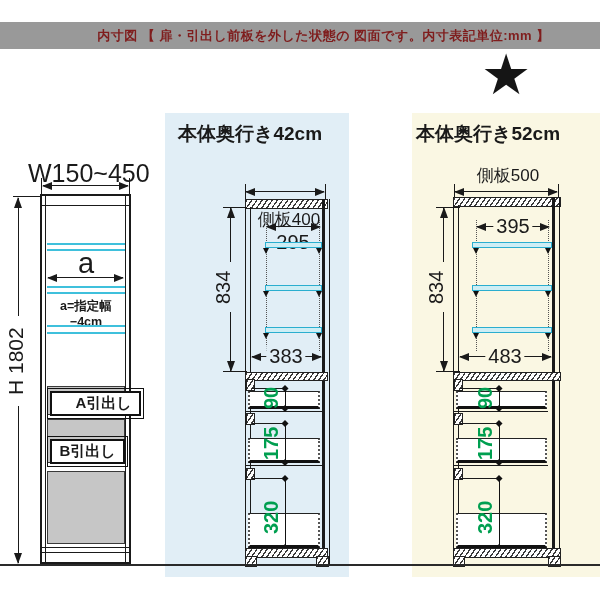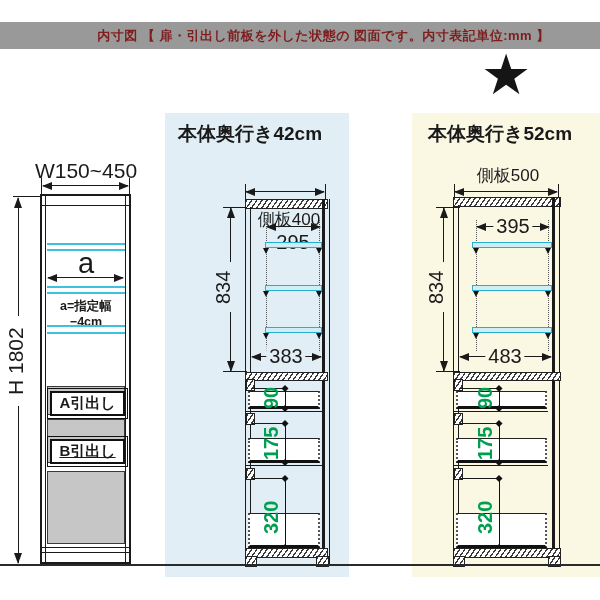--- a/index.html
+++ b/index.html
@@ -64,21 +64,21 @@
 
   <div class="abs hdr">
     <span>内寸図 【 扉・引出し前板を外した状態の 図面です。内寸表記単位:mm 】</span>
   </div>
 
   <div class="abs star" style="left:481px;top:47px;">★</div>
 
   <div class="abs panel p-blue"></div>
   <div class="abs panel p-yel"></div>
 
-  <div class="abs ctr" style="left:28px;top:159px;width:116px;font-size:21px;">W150~450</div>
+  <div class="abs ctr" style="left:28px;top:159px;width:116px;font-size:25px;">W150~450</div>
   <div class="abs tick-v" style="left:41px;top:178px;height:16px;"></div>
   <div class="abs tick-v" style="left:128.5px;top:178px;height:16px;"></div>
   <div class="abs harrow" style="left:43px;top:185px;width:85px;"></div>
 
   <div class="abs tick-h" style="left:13px;top:196px;width:28px;"></div>
   <div class="abs varrow a-top" style="left:17.5px;top:198px;height:118px;"></div>
   <div class="abs vtext" style="left:2px;top:316px;width:28px;height:90px;font-size:21px;">H 1802</div>
   <div class="abs varrow a-bot" style="left:17.5px;top:406px;height:157px;"></div>
 
   <div class="abs lc-box" style="left:40px;top:194px;width:91px;height:370px;"></div>
@@ -90,23 +90,23 @@
   <div class="abs cyl" style="left:46.5px;top:249px;width:78px;"></div>
   <div class="abs ctr" style="left:46px;top:247px;width:80px;font-size:29px;">a</div>
   <div class="abs harrow" style="left:48px;top:277px;width:75px;"></div>
   <div class="abs cyl" style="left:46.5px;top:286px;width:78px;"></div>
   <div class="abs cyl" style="left:46.5px;top:292px;width:78px;"></div>
   <div class="abs ctr" style="left:44px;top:298px;width:84px;font-size:12.5px;font-weight:bold;">a=指定幅−4cm</div>
   <div class="abs cyl" style="left:46.5px;top:325px;width:78px;"></div>
   <div class="abs cyl" style="left:46.5px;top:332px;width:78px;"></div>
 
   <div class="abs slot" style="left:46.5px;top:386px;width:78px;height:29px;"></div>
-  <div class="abs dbox" style="left:50px;top:391px;width:71px;height:21px;">A引出し</div>
+  <div class="abs dbox" style="left:50px;top:391px;width:71px;height:21px;padding-left:16px;">A引出し</div>
   <div class="abs slot" style="left:46.5px;top:419px;width:78px;height:44px;"></div>
-  <div class="abs dbox" style="left:50px;top:439px;width:71px;height:21px;text-decoration:underline;">B引出し</div>
+  <div class="abs dbox" style="left:50px;top:439px;width:71px;height:21px;">B引出し</div>
   <div class="abs slot" style="left:46.5px;top:471px;width:78px;height:73px;"></div>
   <div class="abs tick-h" style="left:40px;top:547px;width:91px;"></div>
   <div class="abs tick-h" style="left:40px;top:552px;width:91px;"></div>
 
   <div class="abs ttl" style="left:178px;top:121px;text-align:right;">本体奥行き42cm</div>
   <div class="abs ctr" style="left:248px;top:164px;width:82px;font-size:17px;margin-top:44px;">側板400</div>
   <div class="abs tick-v" style="left:245px;top:184px;height:16px;"></div>
   <div class="abs tick-v" style="left:325px;top:184px;height:16px;"></div>
   <div class="abs harrow" style="left:246px;top:191px;width:78px;"></div>
 
@@ -158,21 +158,21 @@
   <div class="abs hatch" style="left:246px;top:468px;width:7px;height:10px;"></div>
   <div class="abs tick-h" style="left:252px;top:478px;width:33px;"></div>
   <div class="abs drawerbox" style="left:248px;top:513px;width:72px;height:35px;"></div>
   <div class="abs gline" style="left:284.5px;top:478px;height:69px;"></div>
   <div class="abs gnum" style="left:259px;top:490px;width:24px;height:55px;">320</div>
 
   <div class="abs hatch" style="left:245px;top:548px;width:81px;height:8px;"></div>
   <div class="abs hatch" style="left:245px;top:556px;width:10px;height:9px;"></div>
   <div class="abs hatch" style="left:316px;top:556px;width:11px;height:9px;"></div>
 
-  <div class="abs ttl" style="left:428px;top:121px;">本体奥行き52cm</div>
+  <div class="abs ttl" style="left:416px;top:121px;">本体奥行き52cm</div>
   <div class="abs ctr" style="left:466px;top:164px;width:84px;font-size:17px;">側板500</div>
   <div class="abs tick-v" style="left:454px;top:184px;height:16px;"></div>
   <div class="abs tick-v" style="left:557.5px;top:184px;height:16px;"></div>
   <div class="abs harrow" style="left:455px;top:191px;width:102px;"></div>
 
   <div class="abs hatch" style="left:453px;top:197px;width:106px;height:8px;"></div>
   <div class="abs tick-v" style="left:453px;top:205px;height:343px;"></div>
   <div class="abs tick-v" style="left:458px;top:205px;height:343px;"></div>
   <div class="abs" style="left:551.5px;top:197px;width:3.5px;height:359px;background:#1a1a1a;"></div>
   <div class="abs tick-v" style="left:558.5px;top:197px;height:367px;"></div>

